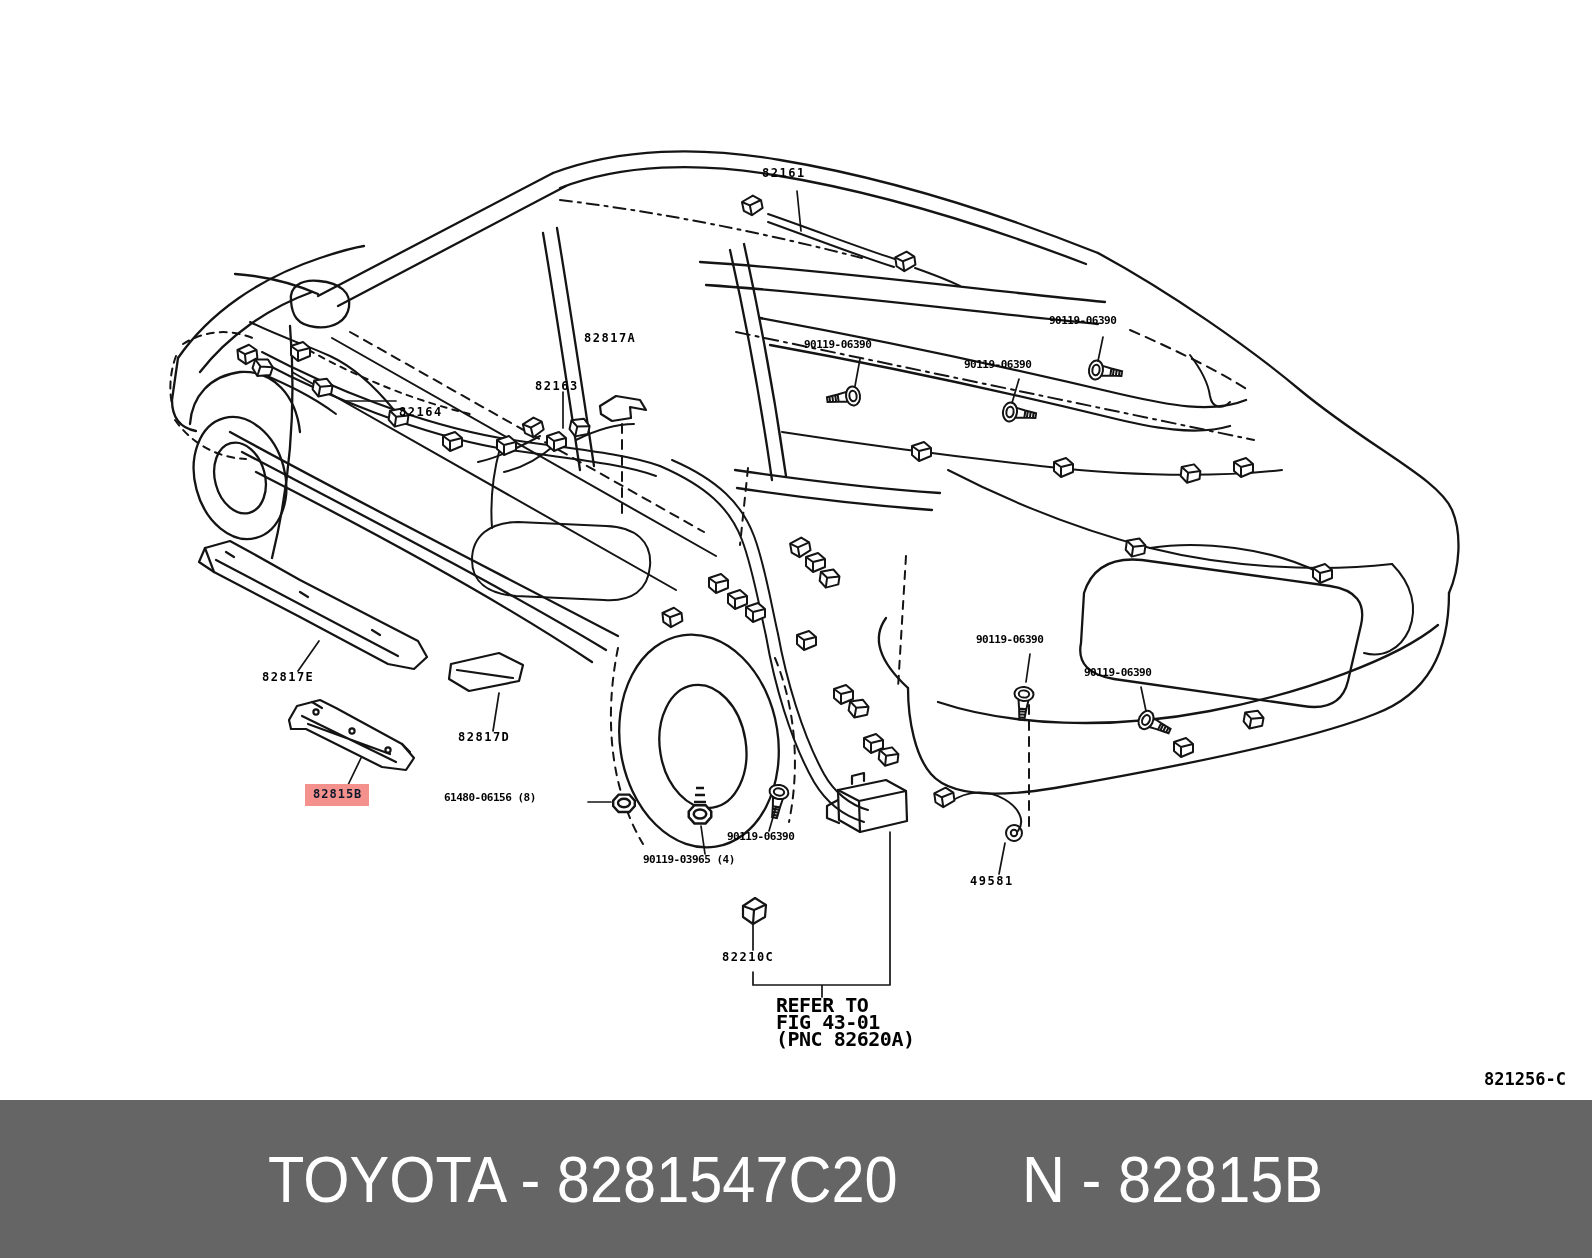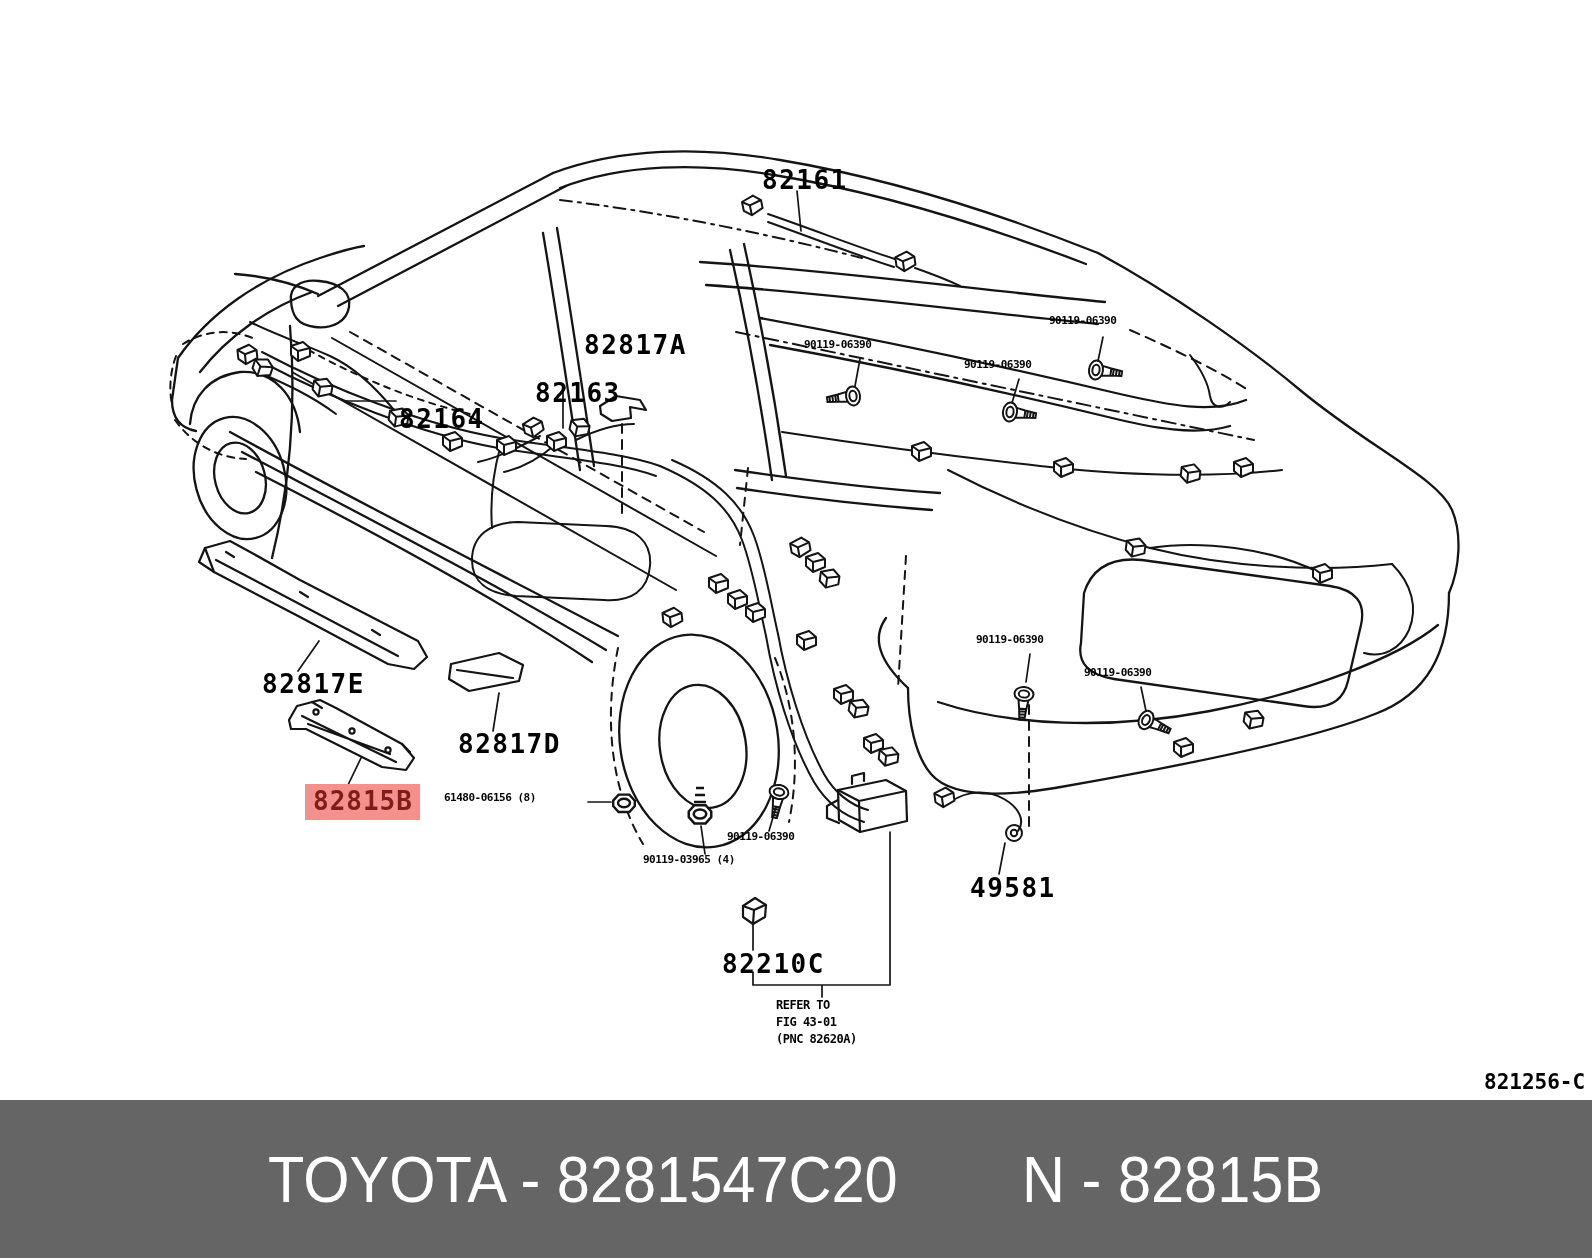--- a/index.html
+++ b/index.html
@@ -1,24 +1,24 @@
 <!DOCTYPE html>
 <html><head>
 <meta charset="utf-8">
 <style>
   html,body{margin:0;padding:0;background:#fff;}
   .stage{position:relative;width:1592px;height:1258px;background:#ffffff;overflow:hidden;
          font-family:"DejaVu Sans Mono","Liberation Mono",monospace;}
   .art{position:absolute;left:0;top:0;}
-  .lbl{position:absolute;font-weight:bold;font-size:26px;letter-spacing:1.5px;
+  .lbl{position:absolute;font-weight:bold;font-size:12px;letter-spacing:1.5px;
        color:#000;white-space:nowrap;line-height:1.05;}
   .lbl-sm{font-size:11px;letter-spacing:-0.5px;}
-  .hl{background:#f4918d;color:#7f1d1d;padding:4px 7px 5px 8px;letter-spacing:1px;}
-  .refer{font-size:12px;letter-spacing:-0.5px;line-height:17px;}
-  .figcode{font-size:21px;letter-spacing:0px;}
+  .hl{background:#f4918d;color:#0f172a;padding:4px 7px 5px 8px;letter-spacing:1px;}
+  .refer{font-size:20px;letter-spacing:-0.5px;line-height:17px;}
+  .figcode{font-size:17px;letter-spacing:0px;}
   .footer{position:absolute;left:0;top:1100px;width:1592px;height:158px;background:#656565;}
   .ft{position:absolute;color:#ffffff;font-family:"Liberation Sans","DejaVu Sans",sans-serif;
       font-size:64px;font-weight:normal;transform:scaleX(.93);transform-origin:left center;
       white-space:nowrap;}
   .ft1{left:268px;top:1143px;}
   .ft2{left:1022px;top:1143px;}
   svg *{vector-effect:none;}
 </style>
 </head>
 <body>

